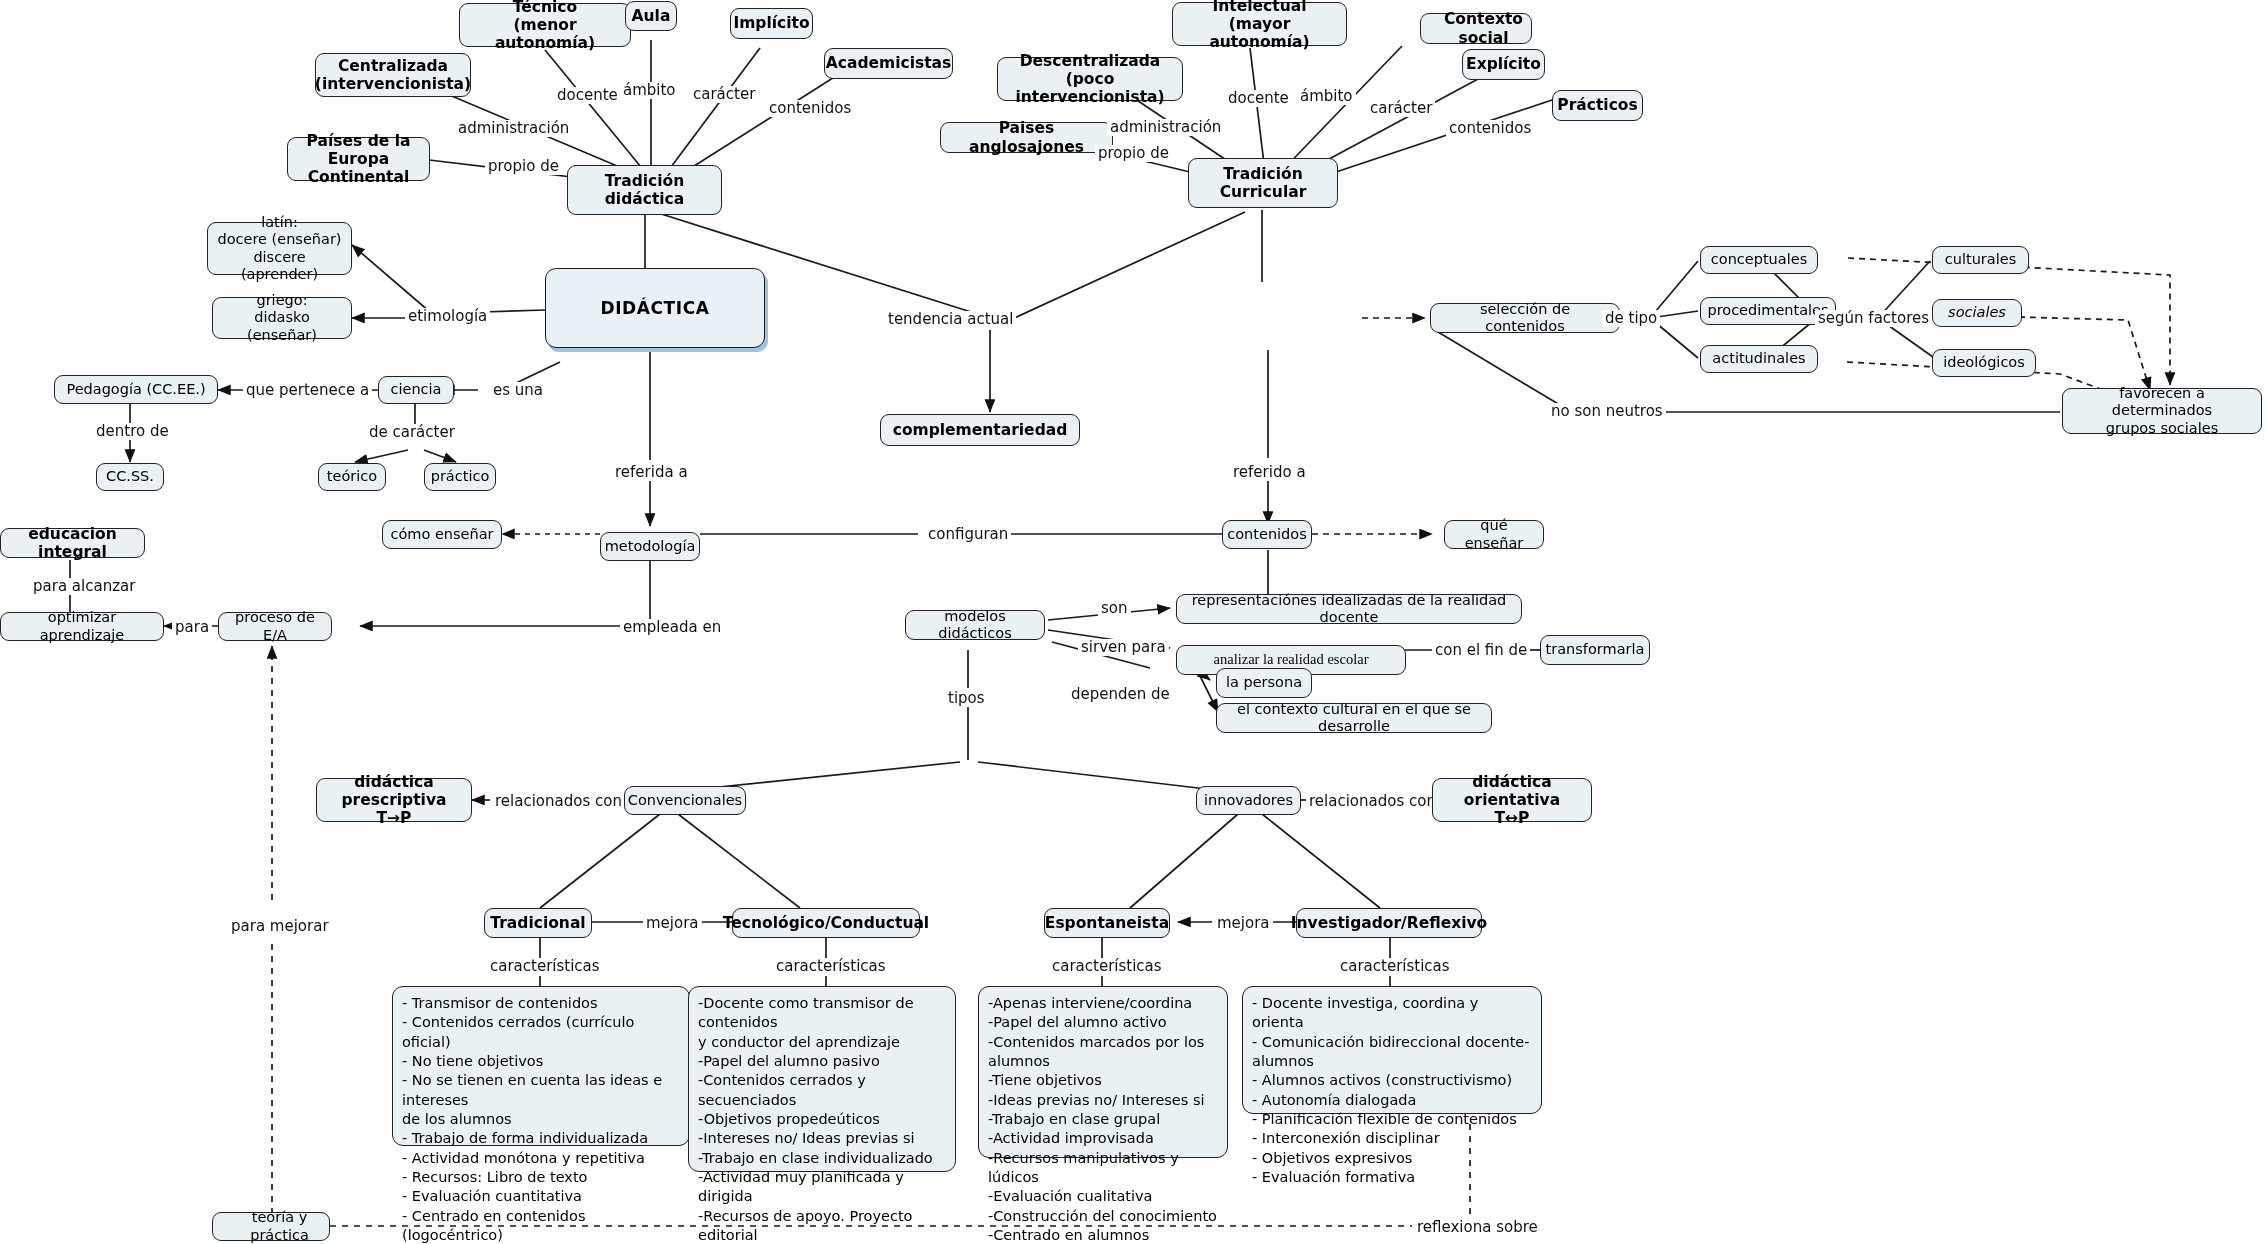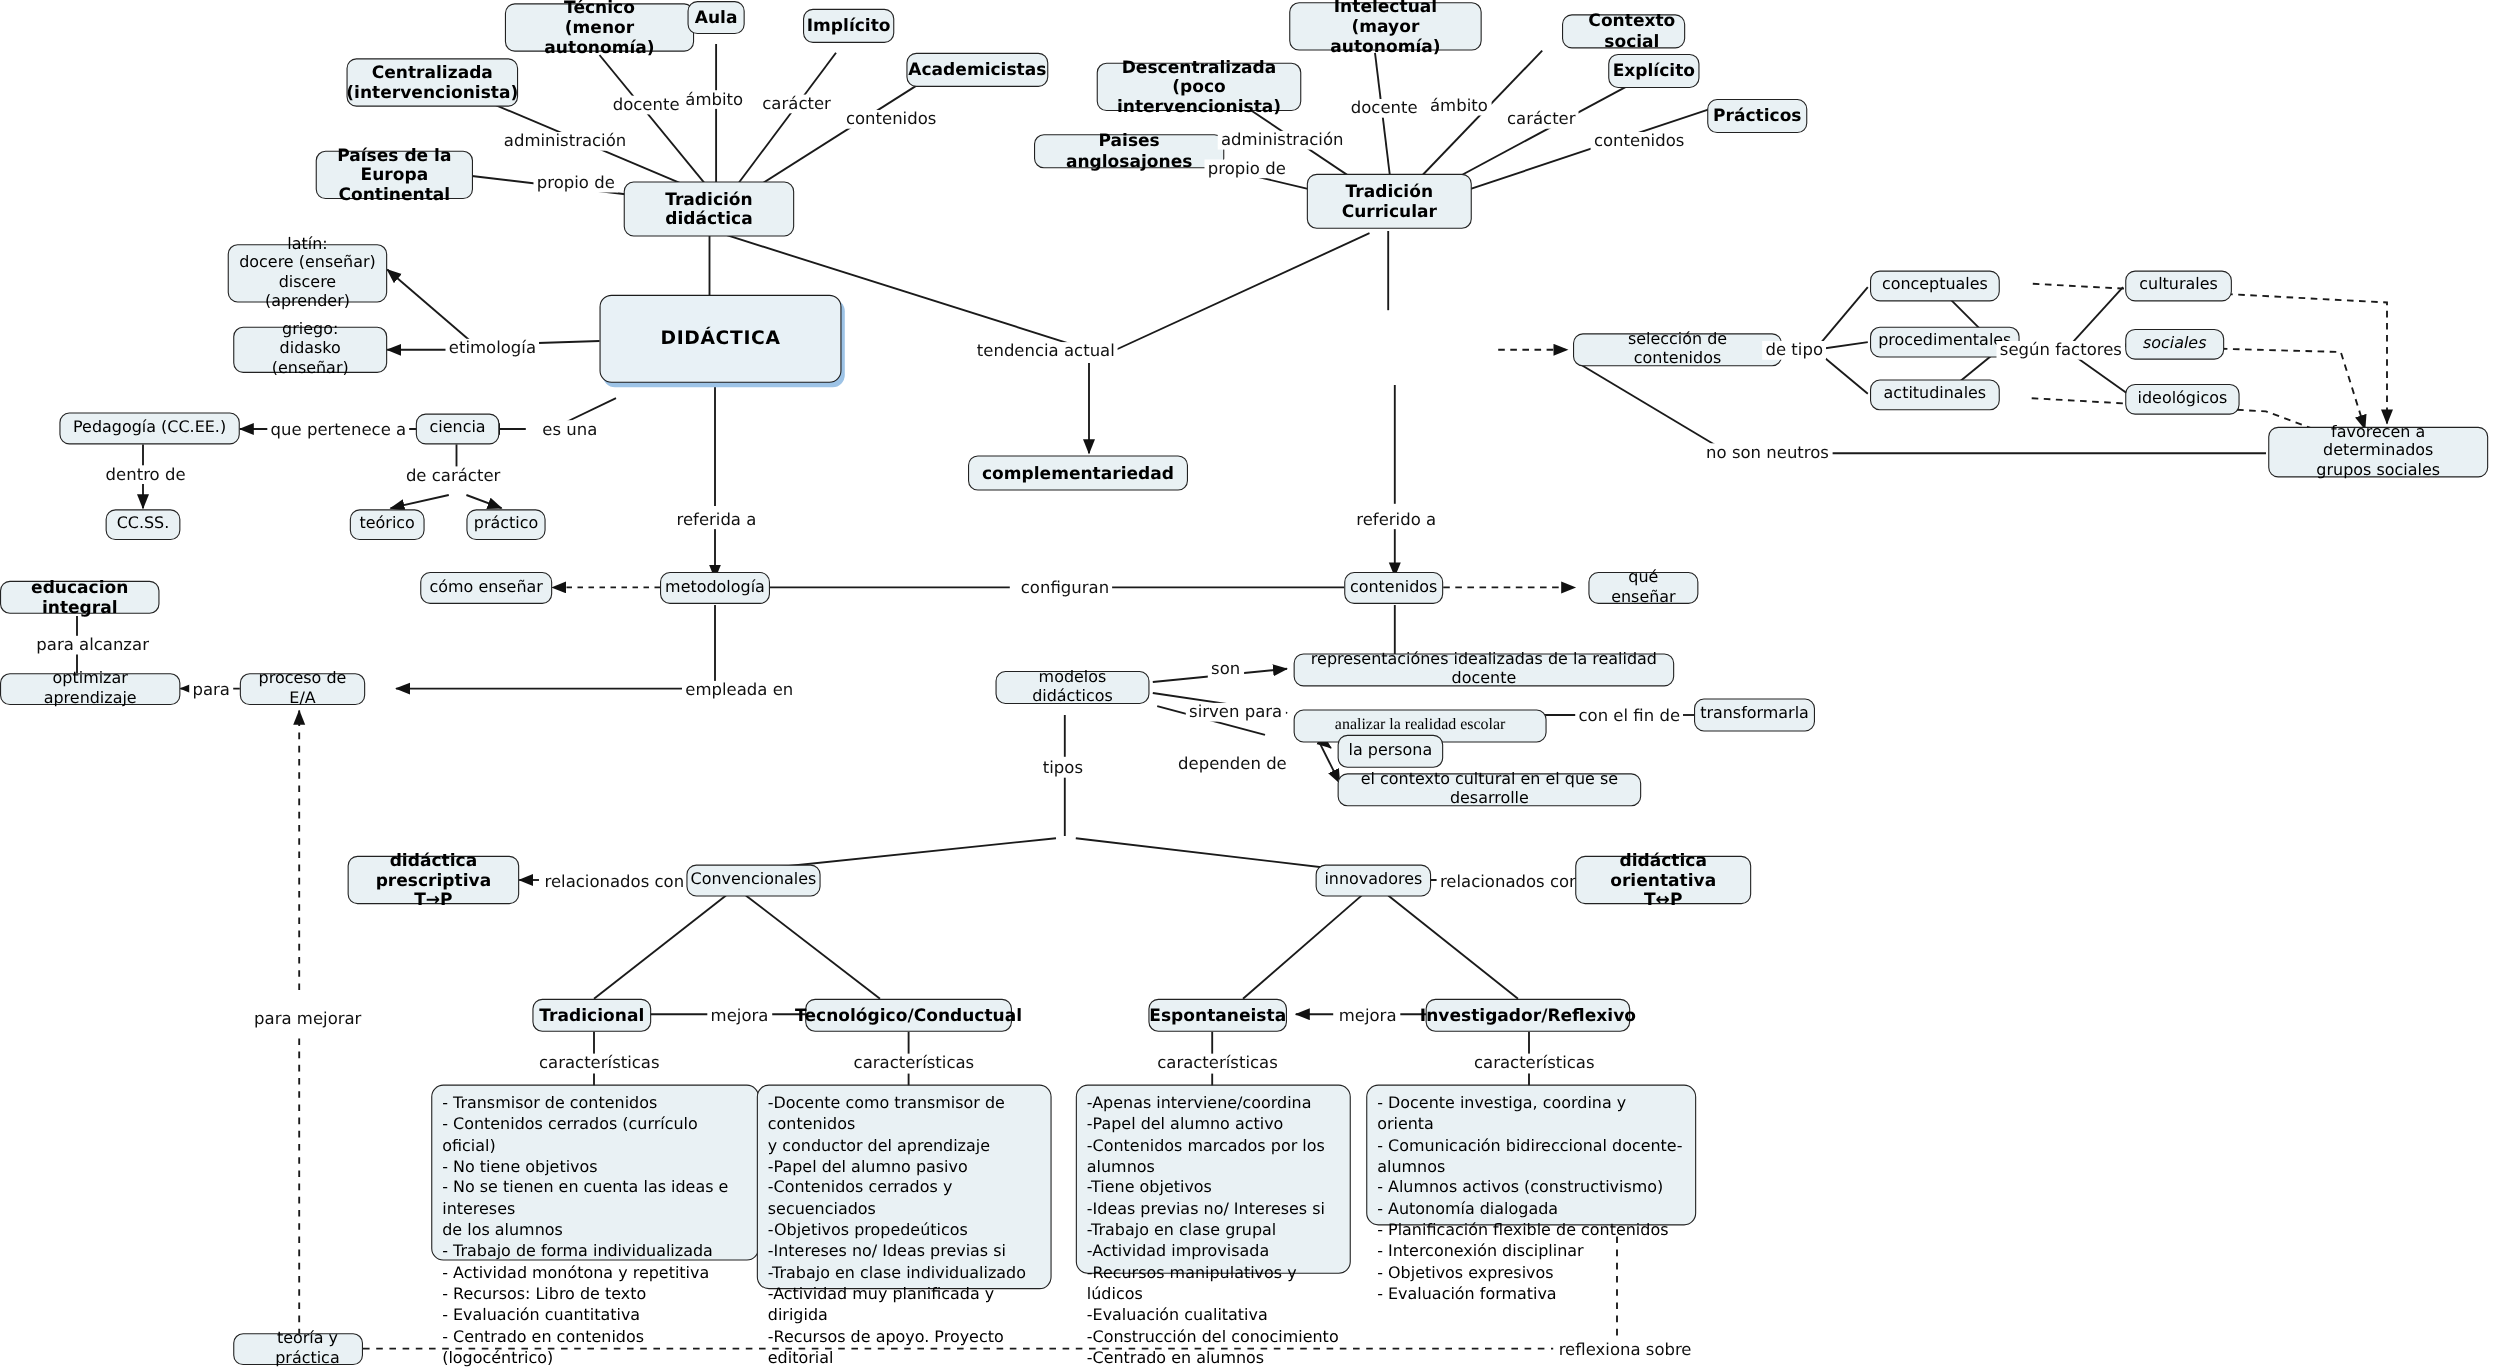--- a/index.html
+++ b/index.html
@@ -244,21 +244,21 @@
 <div class="lbl" style="left:1230px;top:464px;">referido a</div>
 
 <div class="node bold" style="left:0px;top:528px;width:145px;height:30px;">educacion integral</div>
 <div class="lbl" style="left:30px;top:578px;">para alcanzar</div>
 <div class="node small" style="left:0px;top:612px;width:164px;height:29px;">optimizar aprendizaje</div>
 <div class="lbl" style="left:172px;top:619px;">para</div>
 <div class="node small" style="left:218px;top:612px;width:114px;height:29px;">proceso de E/A</div>
 <div class="lbl" style="left:620px;top:619px;">empleada en</div>
 
 <div class="node small" style="left:382px;top:520px;width:120px;height:29px;text-align:center;">cómo enseñar</div>
-<div class="node small" style="left:600px;top:520px;width:100px;height:29px;">metodología</div>
+<div class="node small" style="left:600px;top:532px;width:100px;height:29px;">metodología</div>
 <div class="lbl" style="left:925px;top:526px;">configuran</div>
 <div class="node small" style="left:1222px;top:520px;width:90px;height:29px;">contenidos</div>
 <div class="node small" style="left:1444px;top:520px;width:100px;height:29px;">qué enseñar</div>
 
 <div class="node small" style="left:905px;top:610px;width:140px;height:30px;">modelos didácticos</div>
 <div class="lbl" style="left:1098px;top:600px;">son</div>
 <div class="lbl" style="left:1078px;top:639px;">sirven para</div>
 <div class="lbl" style="left:1068px;top:686px;">dependen de</div>
 <div class="node small" style="left:1176px;top:594px;width:346px;height:30px;">representaciónes idealizadas de la realidad docente</div>
 <div class="node small" style="left:1176px;top:645px;width:230px;height:30px;font-family:Liberation Serif, serif;">analizar la realidad escolar</div>

